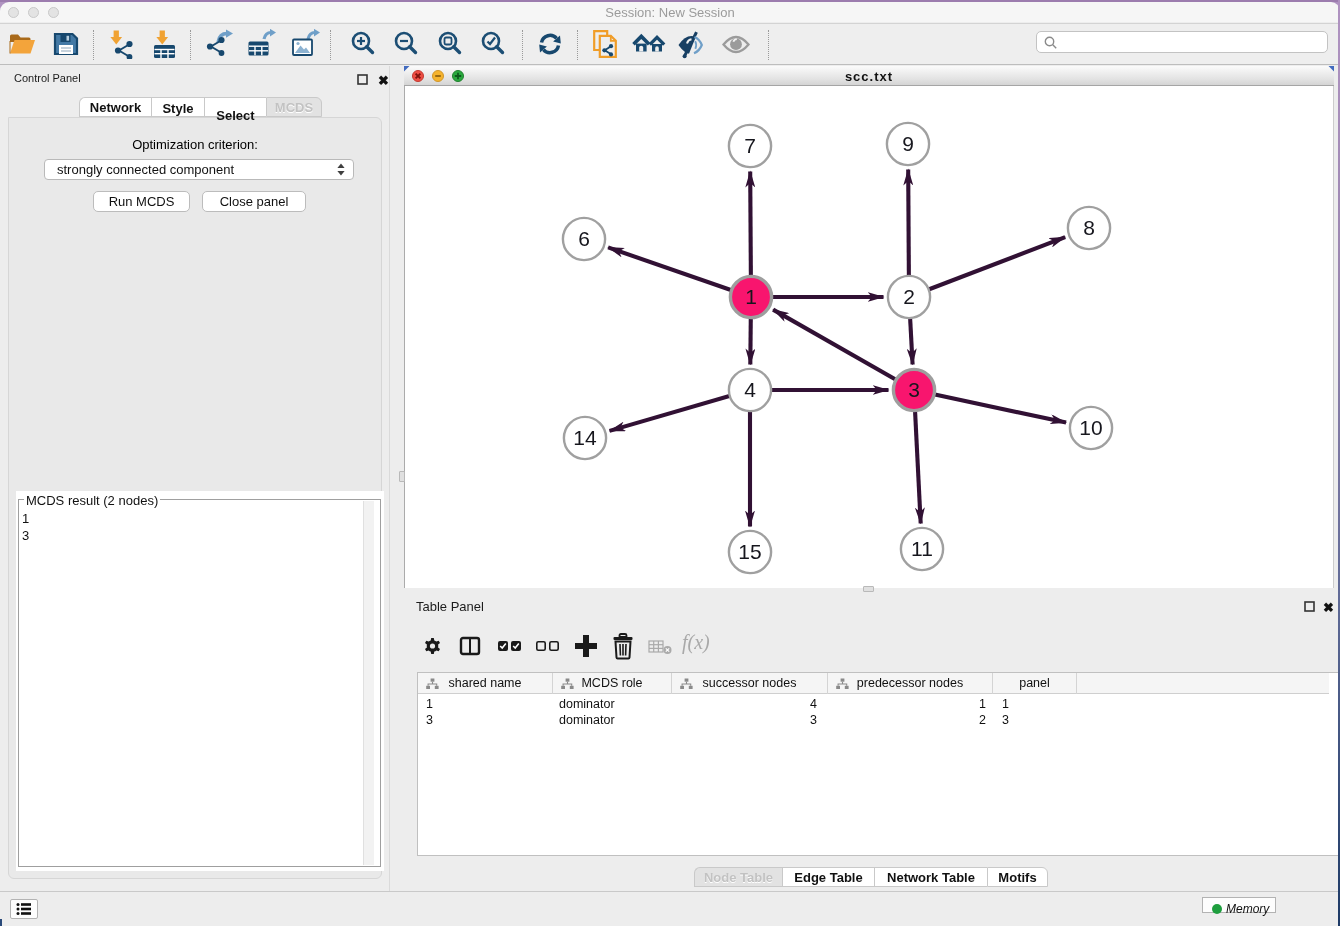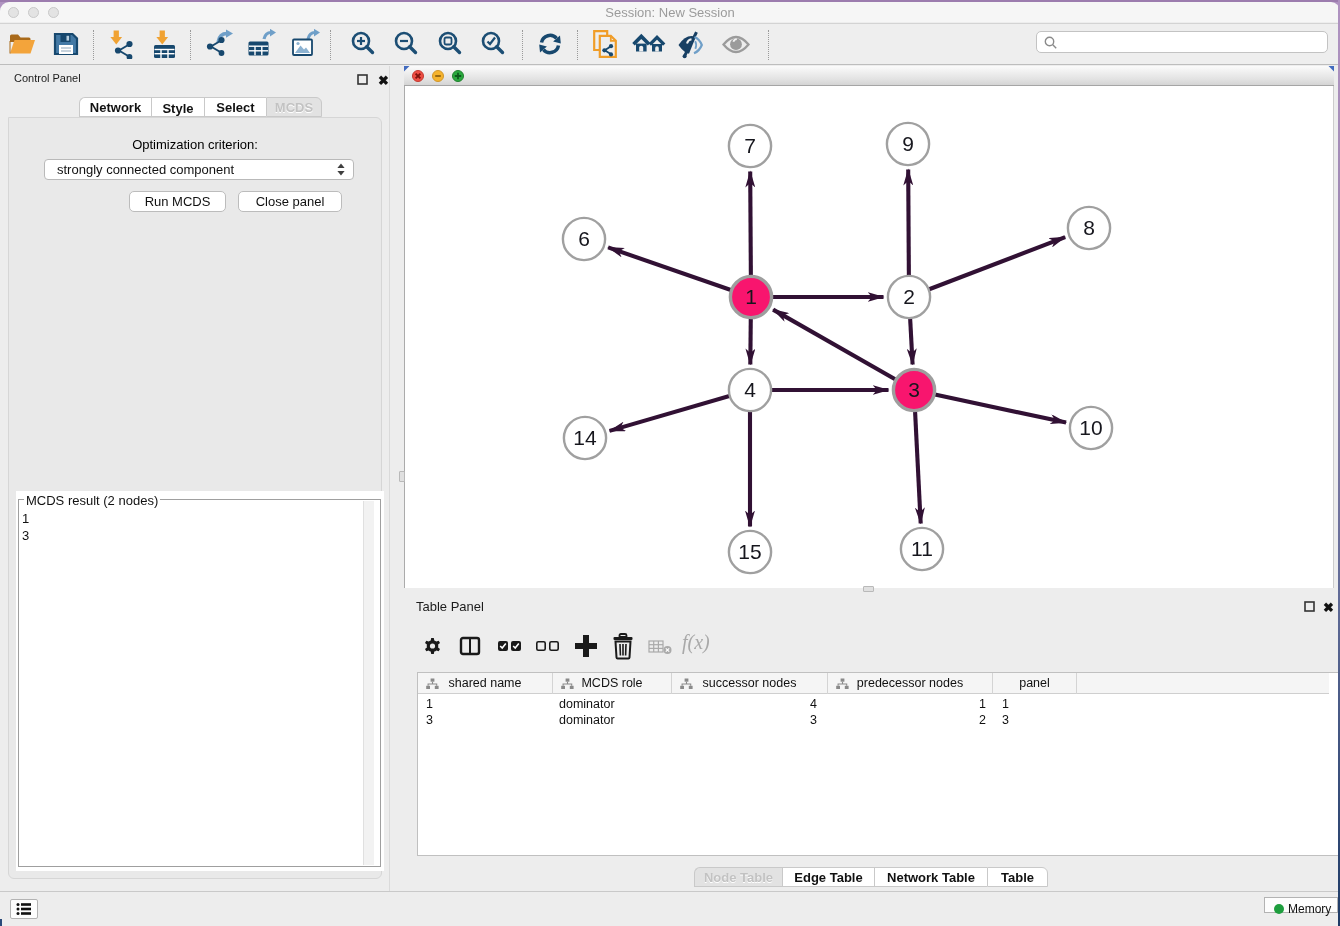--- a/index.html
+++ b/index.html
@@ -29,21 +29,21 @@
 
   .tabrow { position:absolute; display:flex; }
   .tab { height:20px; line-height:20px; font-size:13px; font-weight:bold; color:#111; background:#fff; border:1px solid #c9c9c9; border-right:none; padding:0 14px; text-align:center; }
   .tab:last-child { border-right:1px solid #c9c9c9; }
   .tab.sel { background:#e2e2e2; color:#c2c2c2; text-shadow:0 1px 0 #ffffff; }
   .tab.first { border-radius:6px 0 0 0; }
   .tab.last { border-radius:0 6px 0 0; }
 
   #optlabel { left:0; top:137px; width:390px; text-align:center; font-size:13px; color:#000000; }
   #optsel { left:44px; top:159px; width:310px; height:21px; background:#ffffff; border:1px solid #b9b9b9; border-radius:4px; font-size:13px; color:#111; line-height:19px; padding-left:12px; }
-  .btn { position:absolute; height:21px; background:#ffffff; border:1px solid #bcbcbc; border-radius:5px; font-size:13px; color:#111; text-align:center; line-height:19px;margin-left:36px; }
+  .btn { position:absolute; height:21px; background:#ffffff; border:1px solid #bcbcbc; border-radius:5px; font-size:13px; color:#111; text-align:center; line-height:19px; }
 
   #resultwrap { left:16px; top:491px; width:368px; height:380px; background:#ffffff; }
   #fieldset { left:18px; top:499px; width:363px; height:368px; border:1px solid #9f9f9f; }
   #fieldlegend { left:24px; top:493px; background:#ffffff; font-size:13px; color:#111; padding:0 2px; }
   #resulttext { left:22px; top:511px; font-size:13px; color:#111; line-height:16.5px; }
   #resscroll { left:363px; top:501px; width:11px; height:364px; background:#f2f2f2; border-left:1px solid #e0e0e0; }
 
   
   #netwin { left:404px; top:66px; width:930px; height:522px; }
   #nettitle { left:0; top:0; width:930px; height:20px; background:linear-gradient(#fbfbfb,#e2e2e2 70%,#d4d4d4); border-bottom:1px solid #a5a5a5; }
@@ -57,21 +57,21 @@
   #tp-toolbar { left:8px; top:32px; width:910px; height:36px; }
   #tbl { left:13px; top:78px; width:1026px; height:184px; background:#ffffff; border:1px solid #c0c0c0; }
   #tblhead { left:0; top:0; width:911px; height:21px; background:#f5f5f5; border-bottom:1px solid #cfcfcf; }
   .th { position:absolute; top:0; height:21px; border-right:1px solid #d4d4d4; font-size:12.5px; color:#111; text-align:center; line-height:21px; }
   .td { position:absolute; font-size:12.5px; color:#111; }
   .tabrow2 { position:absolute; display:flex; }
 
   
   #status { left:0; top:891px; width:1340px; height:35px; background:#ededed; border-top:1px solid #c9c9c9; }
   #listbtn { left:10px; top:899px; width:28px; height:20px; background:#fdfdfd; border:1px solid #b3b3b3; border-radius:2px; }
-  #membtn { left:1264px; top:897px; width:74px; height:16px; background:#fdfdfd; border:1px solid #b3b3b3; font-size:12px; color:#111; }
+  #membtn { left:1202px; top:897px; width:74px; height:16px; background:#fdfdfd; border:1px solid #b3b3b3; font-size:12px; color:#111;font-style:italic; }
 </style>
 </head>
 <body>
   <div class="abs" id="purple"></div>
   <div class="abs" id="titlebar">
     <div class="tl" style="left:8px;"></div>
     <div class="tl" style="left:28px;"></div>
     <div class="tl" style="left:48px;"></div>
   </div>
   <div class="abs" id="titletext">Session: New Session</div>
@@ -233,21 +233,21 @@
   <div class="paneltools" style="left:357px; top:73px;">
     <svg width="11" height="11" viewBox="0 0 11 11">
       <rect x="1" y="1" width="9" height="9" fill="none" stroke="#333" stroke-width="1.6"></rect>
     </svg>
   </div>
   <div class="paneltools" style="left:378px; top:73px; font-weight:bold;">✖</div>
   <div class="abs" id="cp-body"></div>
   <div class="tabrow" style="left:79px; top:97px;">
     <div class="tab first" style="width:72px;padding:0;">Network</div>
     <div class="tab" style="width:53px;padding:1px;">Style</div>
-    <div class="tab" style="width:62px;padding:0;">Select</div>
+    <div class="tab" style="width:62px;padding:8px;">Select</div>
     <div class="tab sel last" style="width:56px;padding:0;text-align:center;">MCDS</div>
   </div>
   <div class="abs" id="optlabel">Optimization criterion:</div>
   <div class="abs" id="optsel">strongly connected component
     <svg width="10" height="13" viewBox="0 0 10 13" style="position:absolute; right:7px; top:3px;">
       <path d="M5 0.5 L8.6 5 L1.4 5 Z" fill="#3f3f3f"></path>
       <path d="M5 12.5 L8.6 8 L1.4 8 Z" fill="#3f3f3f"></path>
     </svg>
   </div>
   <div class="btn" style="left:93px; top:191px; width:97px;">Run MCDS</div>
@@ -268,20 +268,21 @@
       <div class="light" style="left:28px; background:#f5b32d; border:1px solid #d1962a;">
         <svg width="10" height="10" viewBox="0 0 10 10" style="position:absolute;left:0;top:0;">
           <line x1="2.2" y1="5" x2="7.8" y2="5" stroke="#8e6110" stroke-width="1.8"></line>
         </svg>
       </div>
       <div class="light" style="left:48px; background:#2aa83e; border:1px solid #20802f;">
         <svg width="10" height="10" viewBox="0 0 10 10" style="position:absolute;left:0;top:0;">
           <path d="M5 1.8 L5 8.2 M1.8 5 L8.2 5" stroke="#0d591c" stroke-width="1.8"></path>
         </svg>
       </div>
+      <div class="t">scc.txt</div>
       <svg style="position:absolute;left:0;top:0" width="6" height="6" viewBox="0 0 6 6">
         <path d="M0 0 L5.5 0 L0 5.5 Z" fill="#2d5bb8" opacity="0.9"></path>
       </svg>
       <svg style="position:absolute;right:0;top:0" width="6" height="6" viewBox="0 0 6 6">
         <path d="M6 0 L0.5 0 L6 5.5 Z" fill="#2d5bb8" opacity="0.9"></path>
       </svg>
     </div>
     <div class="abs" id="canvas">
       <svg id="graph" width="928" height="501" viewBox="0 0 928 501">
         <defs>
@@ -452,21 +453,21 @@
       <div class="td" style="left:254px; top:40px; width:145px; text-align:right;">3</div>
       <div class="td" style="left:410px; top:40px; width:158px; text-align:right;">2</div>
       <div class="td" style="left:584px; top:40px;">3</div>
     </div>
   </div>
 
   <div class="tabrow2" style="left:694px; top:867px;">
     <div class="tab first sel" style="width:88px;padding:0;">Node Table</div>
     <div class="tab" style="width:92px;padding:0;">Edge Table</div>
     <div class="tab" style="width:113px;padding:0;">Network Table</div>
-    <div class="tab last" style="width:61px;padding:0;">Table</div>
+    <div class="tab last" style="width:61px;padding:0;">Motifs</div>
   </div>
 
   <div class="abs" id="status"></div>
   <div class="abs" id="listbtn">
     <svg width="26" height="18" viewBox="0 0 26 18">
       <g fill="#111">
         <circle cx="7" cy="4.5" r="1.5"></circle>
         <circle cx="7" cy="9" r="1.5"></circle>
         <circle cx="7" cy="13.5" r="1.5"></circle>
         <rect x="10" y="3.2" width="10" height="2.6"></rect>

